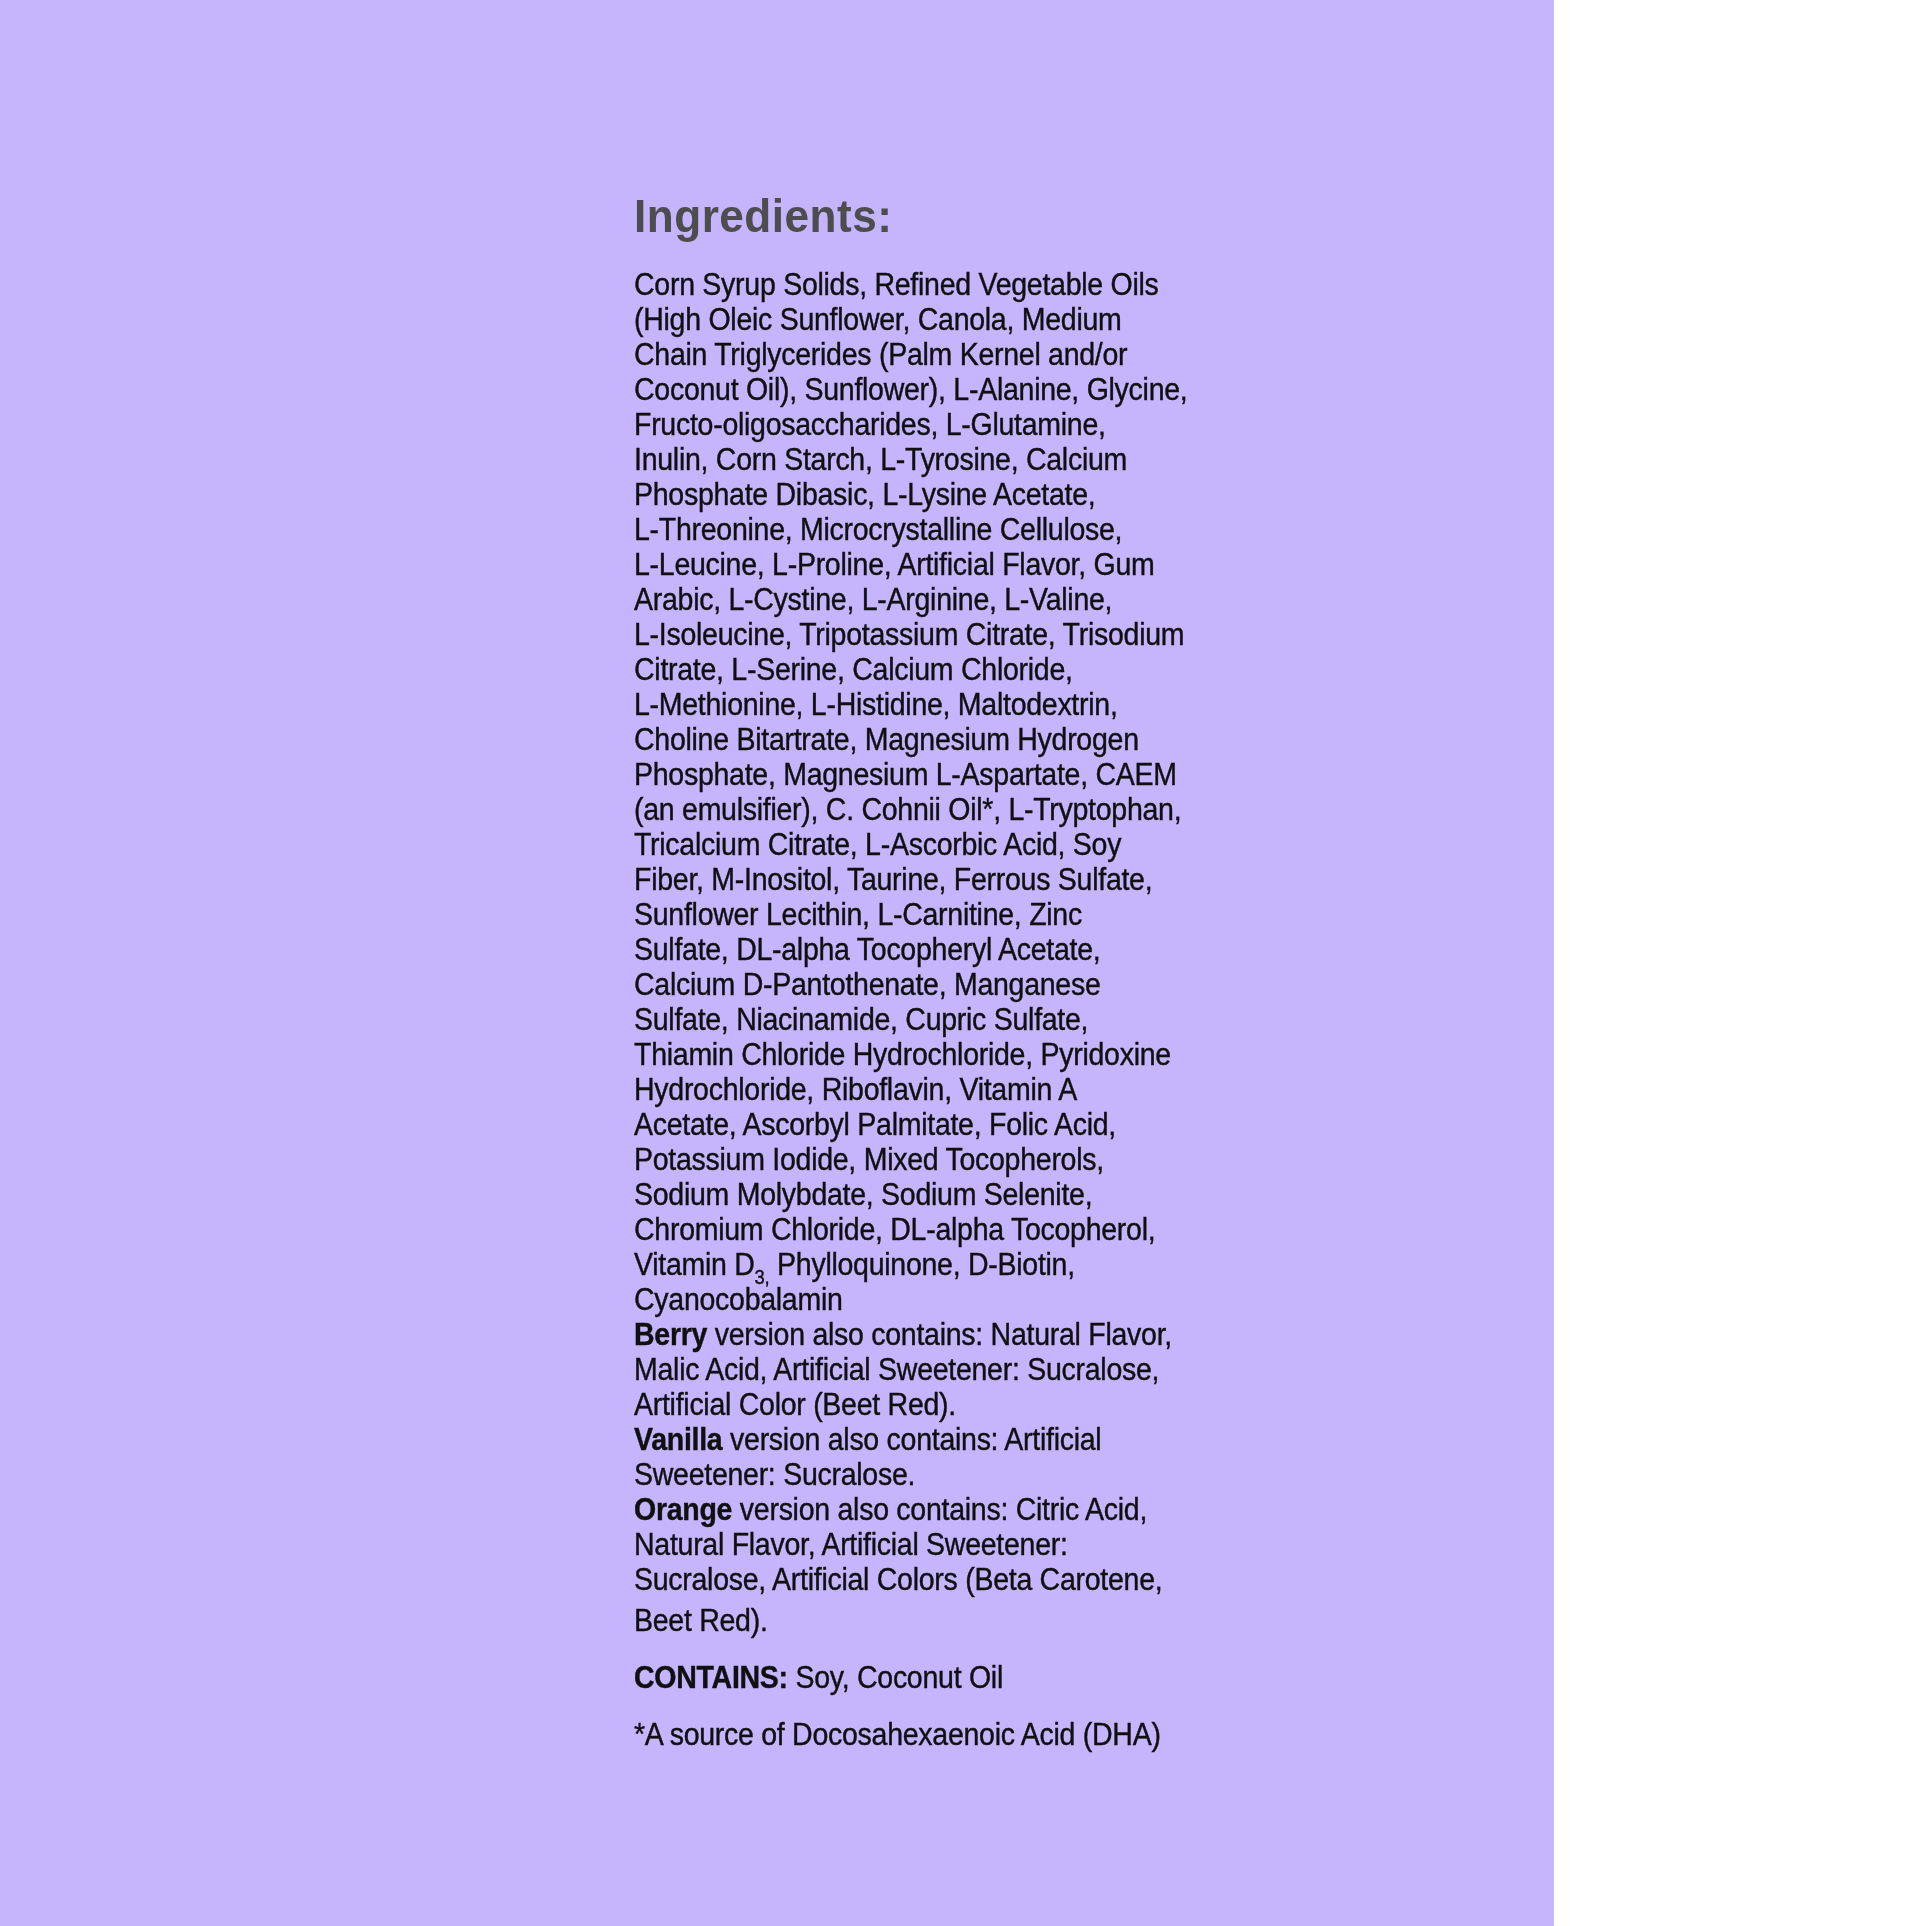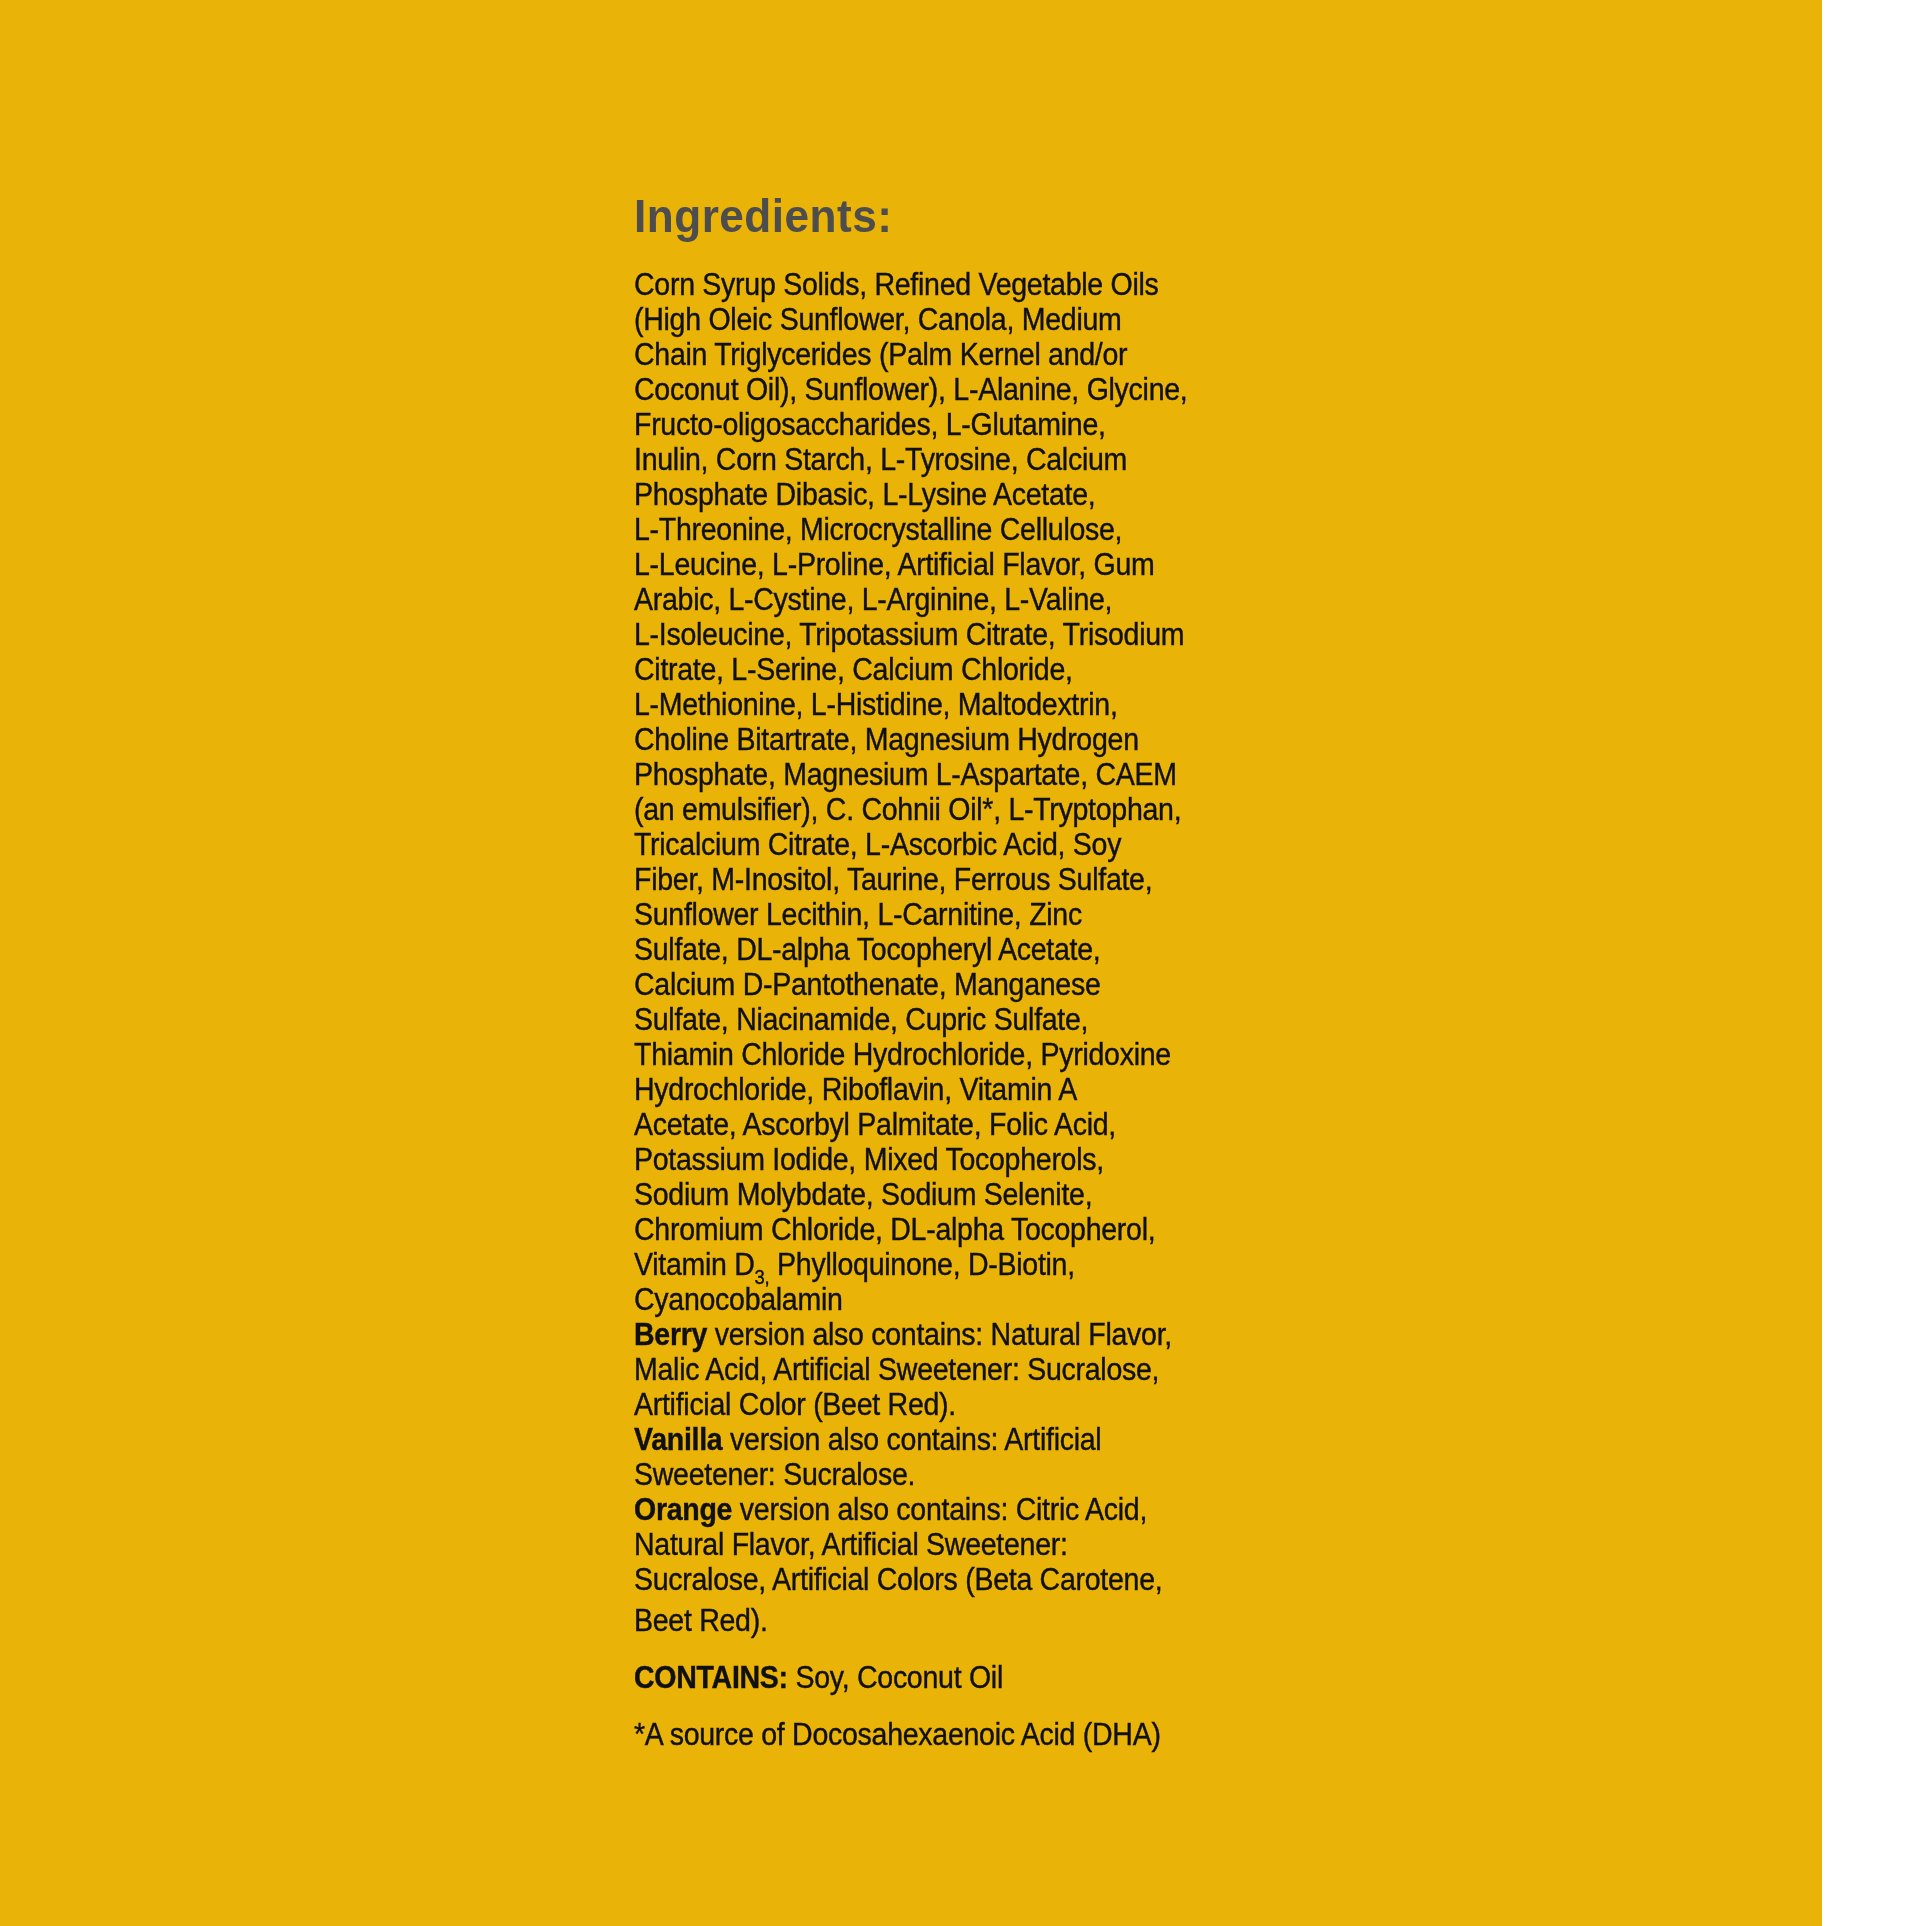--- a/index.html
+++ b/index.html
@@ -1,21 +1,21 @@
 <!DOCTYPE html>
 <html><head>
 <meta charset="utf-8">
 <style>
   html, body { margin: 0; padding: 0; }
   body { background: #ffffff; font-family: "Liberation Sans", sans-serif; }
   .page {
     position: relative;
-    width: 1822px;
+    width: 1554px;
     height: 1927px;
-    background: #eab308;
+    background: #c4b5fd;
     overflow: hidden;
   }
   .label-column {
     position: absolute;
     left: 634px;
     top: 191px;
     width: 693px;
   }
   .heading {
     font-size: 46px;

